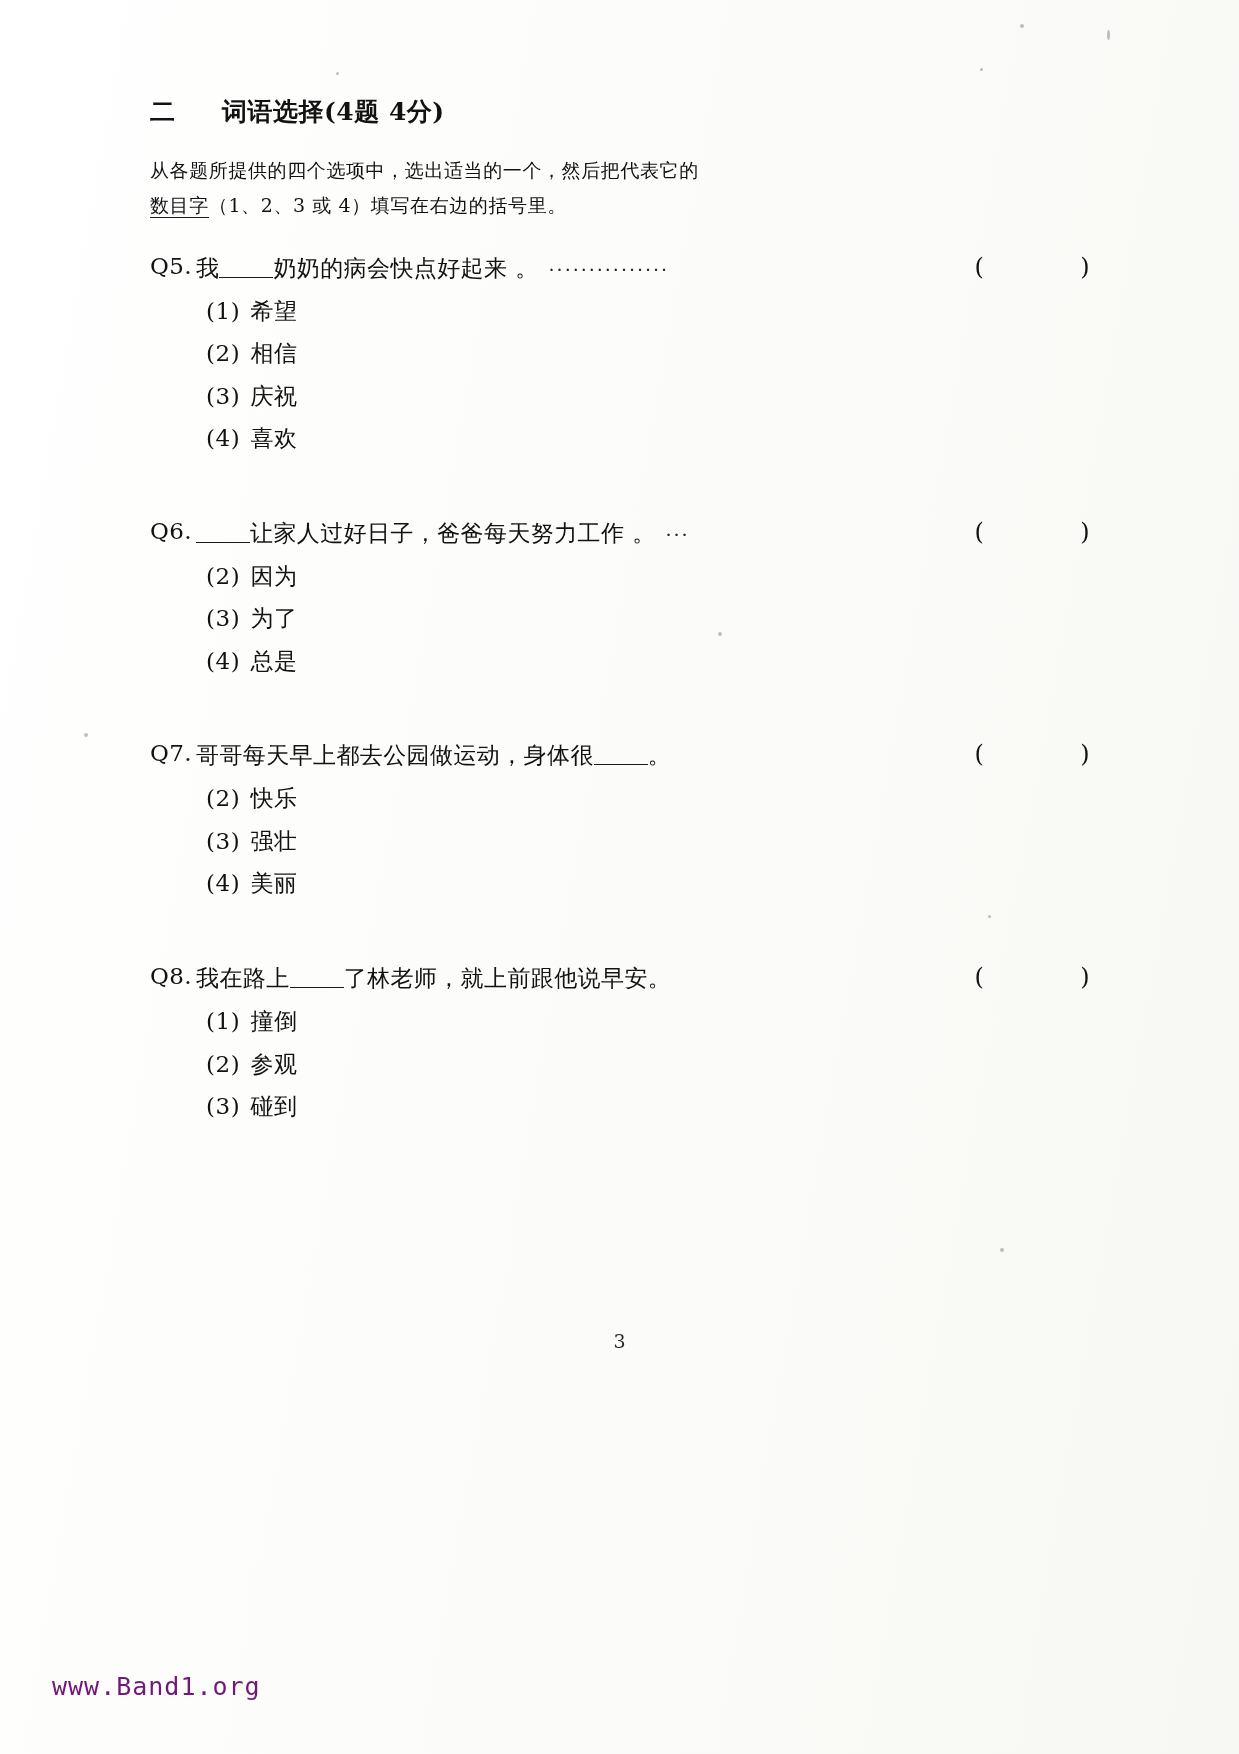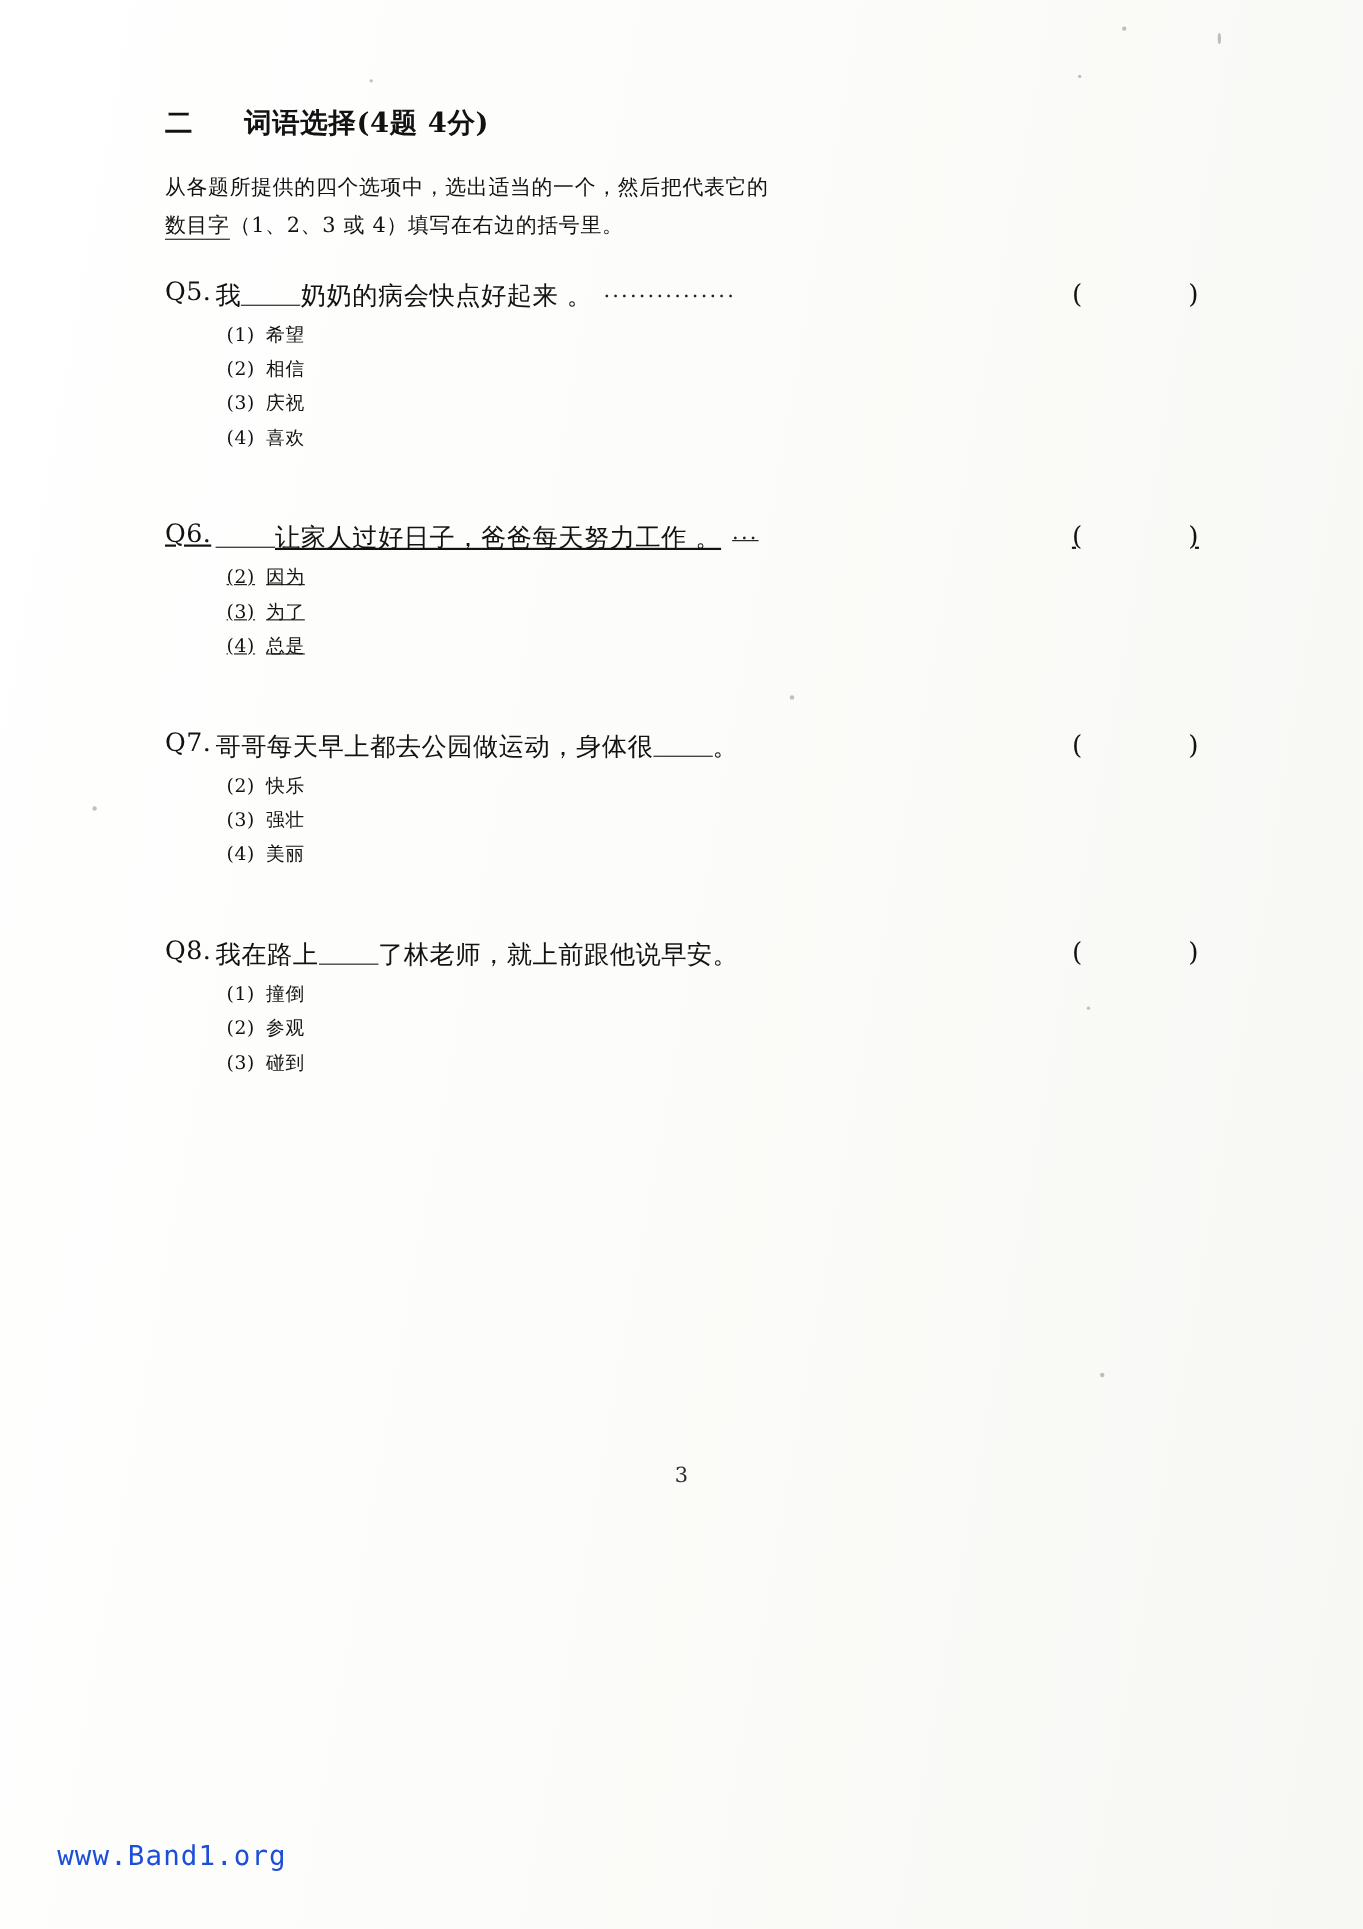--- a/index.html
+++ b/index.html
@@ -105,21 +105,21 @@
   .answer-paren .gap {
     display: inline-block;
     width: 96px;
   }
 
   .options {
     margin-top: 6px;
     margin-left: 56px;
   }
   .option {
-    font-size: 17px;
+    font-size: 23px;
     line-height: 1.85;
     letter-spacing: 0.6px;
   }
   .opt-num {
     margin-right: 10px;
   }
 
   
   .page-number {
     position: absolute;
@@ -132,21 +132,21 @@
   }
 
   
   .footer-url {
     position: absolute;
     left: 52px;
     top: 1672px;
     font-family: "DejaVu Sans Mono", monospace;
     font-size: 25px;
     letter-spacing: 1px;
-    color: #1d4ed8;
+    color: #701a75;
   }
 
   
   .speck {
     position: absolute;
     background: #8d8d8d;
     border-radius: 50%;
     opacity: 0.55;
   }
 </style>
@@ -191,21 +191,21 @@
         </span>
       </div>
       <div class="options">
         <div class="option"><span class="opt-num">(1)</span><span>希望</span></div>
         <div class="option"><span class="opt-num">(2)</span><span>相信</span></div>
         <div class="option"><span class="opt-num">(3)</span><span>庆祝</span></div>
         <div class="option"><span class="opt-num">(4)</span><span>喜欢</span></div>
       </div>
     </div>
 
-    <div class="question" style="margin-top:58px;text-decoration:underline;">
+    <div class="question" style="margin-top:58px;">
       <div class="q-stem">
         <span class="q-label">Q6.</span>
         <span class="stem-text"><span></span><span class="blank"></span><span>让家人过好日子，爸爸每天努力工作 。</span></span>
         <span class="dotline">...</span>
         <span class="answer-paren">
           <span>(</span>
           <span class="gap"></span>
           <span>)</span>
         </span>
       </div>

